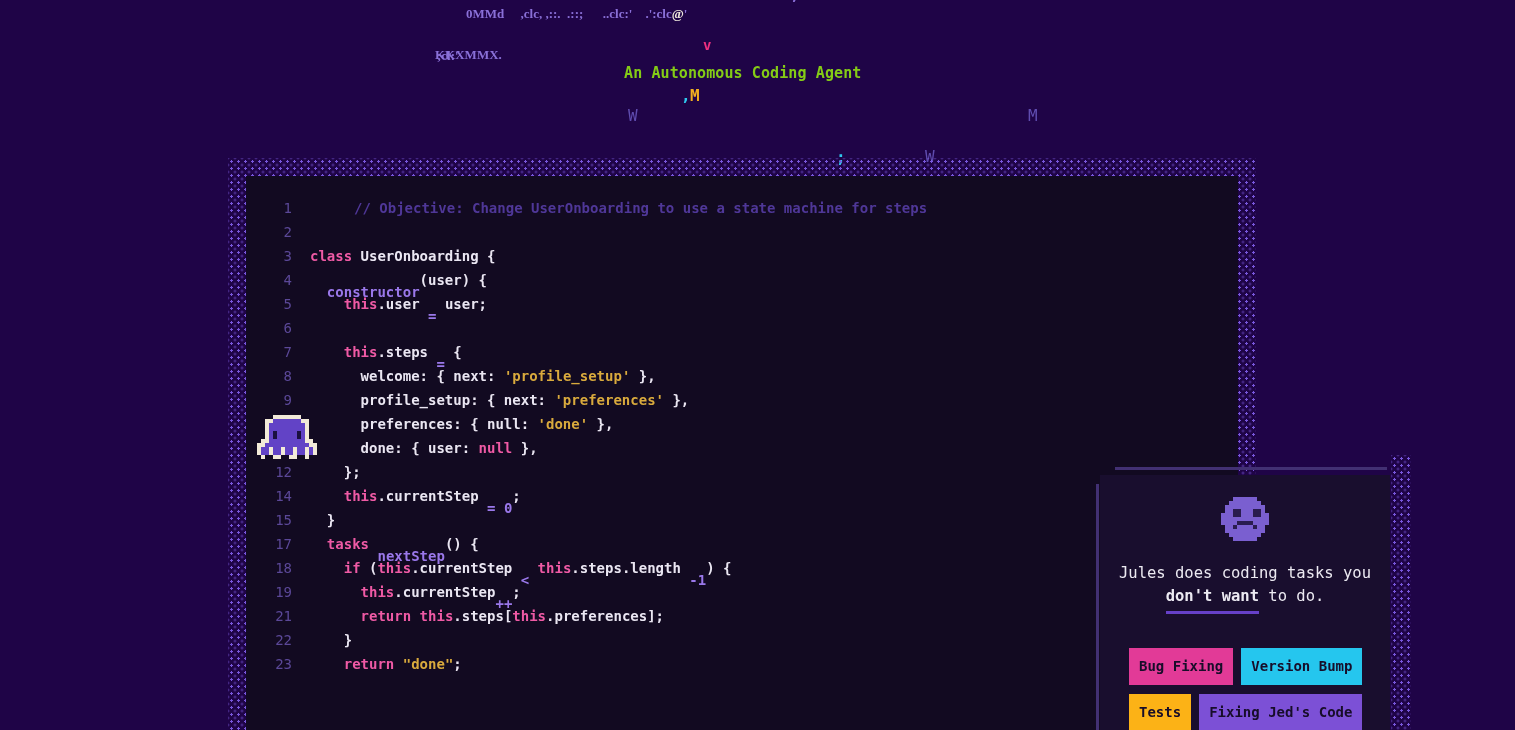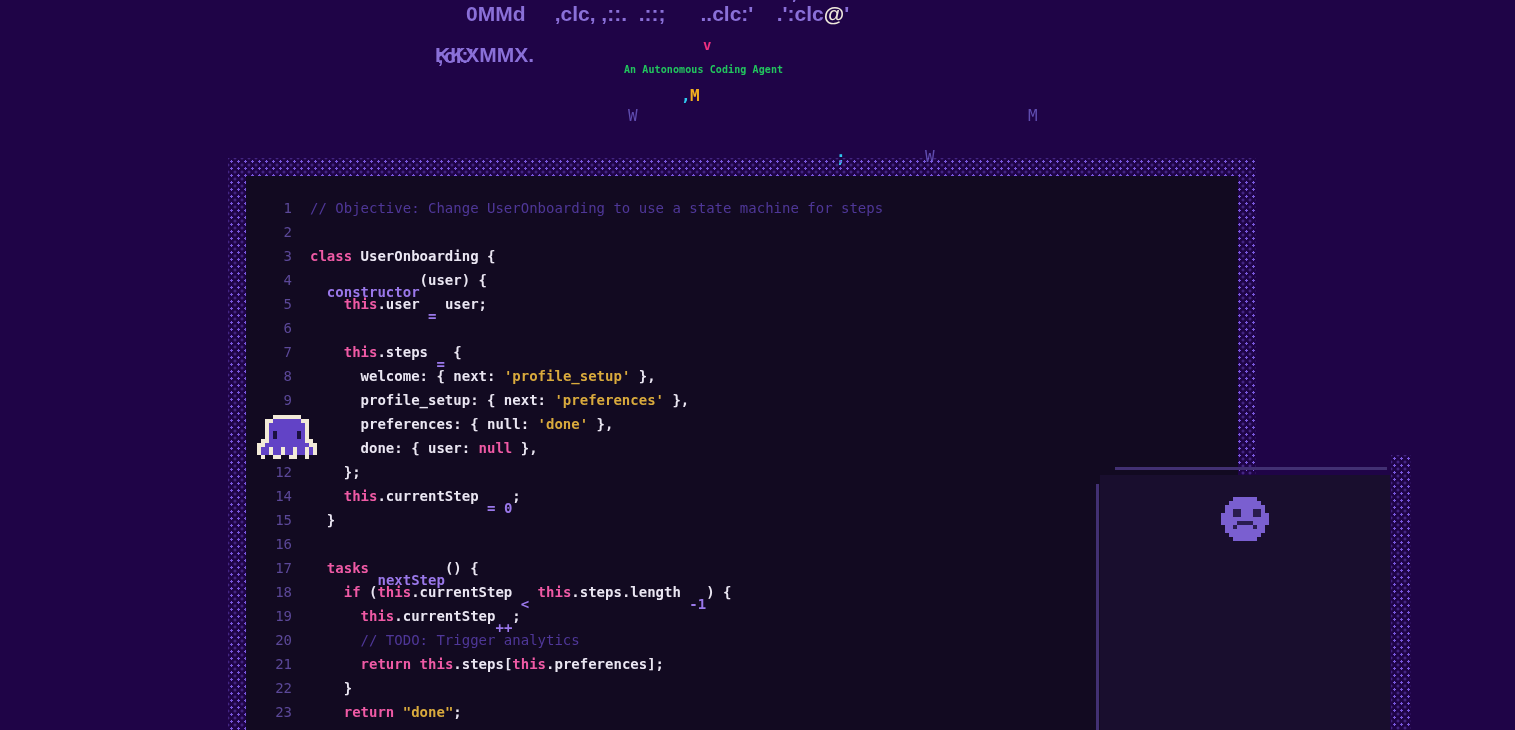--- a/index.html
+++ b/index.html
@@ -8,33 +8,33 @@
     position: relative;
     width: 1515px;
     height: 730px;
     overflow: hidden;
     background: var(--c-page_bg, #1f0447);
     font-family: "DejaVu Sans Mono", "Liberation Mono", monospace;
   }
   pre.ascii {
     position: absolute;
     white-space: pre;
-    font-family: Liberation Sans, sans-serif;
+    font-family: Liberation Serif, serif;
     font-weight: 700;
-    font-size: 21px;
+    font-size: 13px;
     line-height: 16px;
     color: var(--c-ascii_purple, #8a70d8);
   }
   .ascii-at { color: var(--c-cream, #efe9dc); }
   .tagline {
     position: absolute;
     left: 624px; top: 64px;
-    font-size: 10px;
+    font-size: 15px;
     font-weight: 700;
-    color: #22c55e;
+    color: #84cc16;
     letter-spacing: 0.1px;
   }
   .particle {
     position: absolute;
     font-family: "DejaVu Sans Mono", "Liberation Mono", monospace;
     line-height: 1;
     white-space: pre;
   }
   
   .dots {
@@ -69,21 +69,21 @@
     flex: 0 0 46px;
     text-align: right;
     margin-right: 18px;
     color: var(--c-lineno, #5b4898);
     font-weight: 400;
   }
   .tok-kw  { color: var(--c-kw,  #ef5aa5); }
   .tok-fn  { color: var(--c-fn,  #9a78ea); margin-top: 12px; }
   .tok-txt { color: var(--c-txt, #eae6f2); }
   .tok-str { color: var(--c-str, #d9aa3d); }
-  .tok-com { color: var(--c-com, #4f3798); font-weight: 400; }
+  .tok-com { color: var(--c-com, #4f3798); font-weight: 700; margin-left: 44px; }
   .mascot { position: absolute; left: 257px; top: 415px; z-index: 3; }
   .card-topline {
     position: absolute;
     left: 1115px; top: 467px;
     width: 272px; height: 3px;
     background: var(--c-card_line, #423073);
     z-index: 4;
   }
   .card-leftline {
     position: absolute;
@@ -180,25 +180,23 @@
           <div class="code-line"><span class="lineno">5</span><span class="tok-txt">    </span><span class="tok-kw">this</span><span class="tok-txt">.user </span><span class="tok-fn">=</span><span class="tok-txt"> user;</span></div>
           <div class="code-line"><span class="lineno">6</span></div>
           <div class="code-line"><span class="lineno">7</span><span class="tok-txt">    </span><span class="tok-kw">this</span><span class="tok-txt">.steps </span><span class="tok-fn">=</span><span class="tok-txt"> {</span></div>
           <div class="code-line"><span class="lineno">8</span><span class="tok-txt">      welcome: { next: </span><span class="tok-str">'profile_setup'</span><span class="tok-txt"> },</span></div>
           <div class="code-line"><span class="lineno">9</span><span class="tok-txt">      profile_setup: { next: </span><span class="tok-str">'preferences'</span><span class="tok-txt"> },</span></div>
           <div class="code-line"><span class="lineno">10</span><span class="tok-txt">      preferences: { null: </span><span class="tok-str">'done'</span><span class="tok-txt"> },</span></div>
           <div class="code-line"><span class="lineno">11</span><span class="tok-txt">      done: { user: </span><span class="tok-kw">null</span><span class="tok-txt"> },</span></div>
           <div class="code-line"><span class="lineno">12</span><span class="tok-txt">    };</span></div>
           <div class="code-line"><span class="lineno">14</span><span class="tok-txt">    </span><span class="tok-kw">this</span><span class="tok-txt">.currentStep </span><span class="tok-fn">=</span><span class="tok-txt"> </span><span class="tok-fn">0</span><span class="tok-txt">;</span></div>
           <div class="code-line"><span class="lineno">15</span><span class="tok-txt">  }</span></div>
-          <div class="code-line"><span class="lineno">16</span></div>
           <div class="code-line"><span class="lineno">17</span><span class="tok-txt">  </span><span class="tok-kw">tasks</span><span class="tok-txt"> </span><span class="tok-fn">nextStep</span><span class="tok-txt">() {</span></div>
           <div class="code-line"><span class="lineno">18</span><span class="tok-txt">    </span><span class="tok-kw">if</span><span class="tok-txt"> (</span><span class="tok-kw">this</span><span class="tok-txt">.currentStep </span><span class="tok-fn">&lt;</span><span class="tok-txt"> </span><span class="tok-kw">this</span><span class="tok-txt">.steps.length </span><span class="tok-fn">-1</span><span class="tok-txt">) {</span></div>
           <div class="code-line"><span class="lineno">19</span><span class="tok-txt">      </span><span class="tok-kw">this</span><span class="tok-txt">.currentStep</span><span class="tok-fn">++</span><span class="tok-txt">;</span></div>
-          <div class="code-line"><span class="lineno">20</span><span class="tok-com">      // TODO: Trigger analytics</span></div>
           <div class="code-line"><span class="lineno">21</span><span class="tok-txt">      </span><span class="tok-kw">return</span><span class="tok-txt"> </span><span class="tok-kw">this</span><span class="tok-txt">.steps[</span><span class="tok-kw">this</span><span class="tok-txt">.preferences];</span></div>
           <div class="code-line"><span class="lineno">22</span><span class="tok-txt">    }</span></div>
           <div class="code-line"><span class="lineno">23</span><span class="tok-txt">    </span><span class="tok-kw">return</span><span class="tok-txt"> </span><span class="tok-str">"done"</span><span class="tok-txt">;</span></div>
         </div>
     </div>
   </div>
 
   <div class="mascot" id="mascot-holder"><svg width="60" height="44">
         <rect x="16" y="0" width="4" height="4" fill="#f2ead8"></rect>
         <rect x="20" y="0" width="4" height="4" fill="#f2ead8"></rect>
@@ -431,17 +429,27 @@
           <rect x="28" y="36" width="4" height="4" fill="#7a5fd0"></rect>
           <rect x="32" y="36" width="4" height="4" fill="#7a5fd0"></rect>
           <rect x="36" y="36" width="4" height="4" fill="#7a5fd0"></rect>
           <rect x="12" y="40" width="4" height="4" fill="#7a5fd0"></rect>
           <rect x="16" y="40" width="4" height="4" fill="#7a5fd0"></rect>
           <rect x="20" y="40" width="4" height="4" fill="#7a5fd0"></rect>
           <rect x="24" y="40" width="4" height="4" fill="#7a5fd0"></rect>
           <rect x="28" y="40" width="4" height="4" fill="#7a5fd0"></rect>
           <rect x="32" y="40" width="4" height="4" fill="#7a5fd0"></rect>
         </svg></div>
+    <div class="card-text">
+      <span>Jules does coding tasks you</span><br>
+      <span class="hl">don't want</span><span> to do.</span>
+    </div>
+    <div class="chips" id="chips">
+        <button class="chip" style="background: rgb(226, 58, 151);">Bug Fixing</button>
+        <button class="chip" style="background: rgb(37, 198, 238);">Version Bump</button>
+        <button class="chip" style="background: rgb(252, 178, 22);">Tests</button>
+        <button class="chip" style="background: rgb(124, 80, 214);">Fixing Jed's Code</button>
+      </div>
   </div>
 
   <div class="card-dots dots"></div>
 
 </div>
 
 </body></html>

